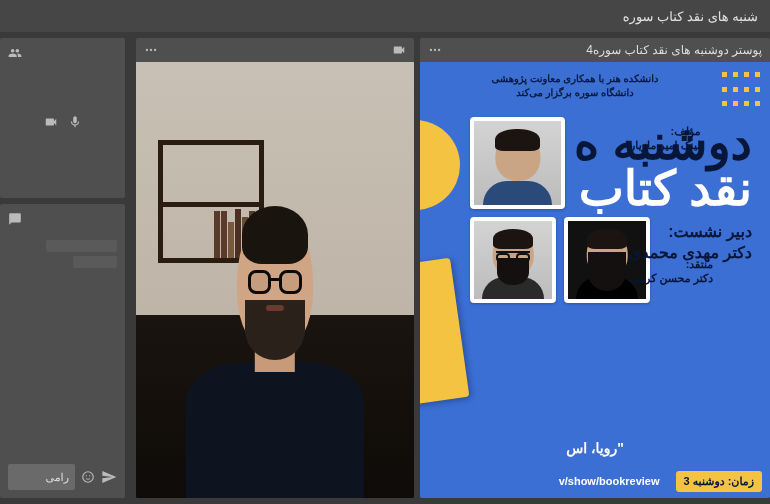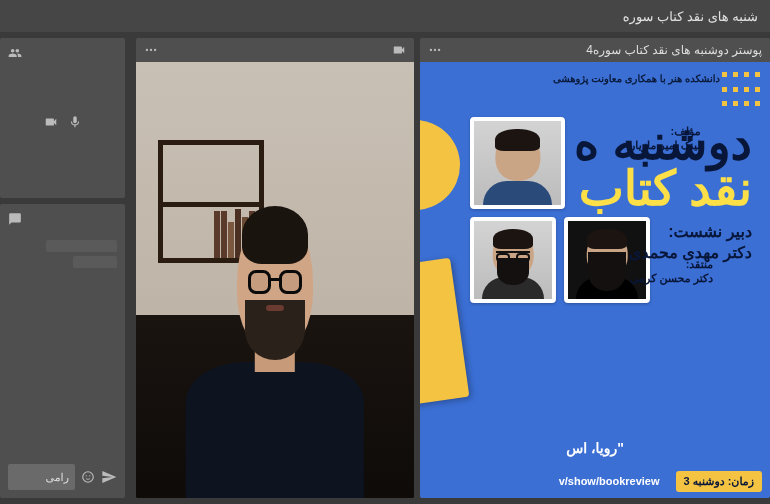--- a/index.html
+++ b/index.html
@@ -166,27 +166,27 @@
 .poster {
   flex: 1;
   background: #3b6fd4;
   position: relative;
   overflow: hidden;
   color: #0a1a3a;
 }
 .poster-top {
   position:absolute; top:10px; left:10px; right:10px; display:flex; justify-content:space-between; align-items:flex-start;
 }
-.poster-org { font-size:10px; color:#0a1a3a; font-weight:bold; line-height:1.4; flex:1; }
+.poster-org { font-size:10px; color:#0a1a3a; font-weight:bold; text-align:center; line-height:1.4; flex:1; }
 .dots { width:40px; height:40px; display:grid; grid-template-columns:repeat(4,1fr); gap:4px; }
 .dot{width:5px;height:5px;background:#f5c342;border-radius:0}
 .big-title {
   position:absolute; top:58px; right:18px; font-size:48px; font-weight:900; color:#08163a; line-height:0.95; text-align:right;
 }
-.big-title .l2{color:#fde047}
+.big-title .l2{color:#ffffff}
 .title-accent{position:absolute;top:58px;left:-20px;width:60px;height:90px;background:#f5c342;border-radius:0 50px 50px 0}
 .role-col { position:absolute; top:62px; left:210px; font-size:11px; color:#08163a; text-align:right; line-height:1.3; font-weight:bold; writing-mode:horizontal-tb; }
 .role-col.r2{top:195px}
 .photo-grid {
   position:absolute; top:55px; right:150px; width:150px; display:flex; flex-direction:column; gap:8px; align-items:flex-end;
 }
 .pframe{width:95px;height:92px;background:#fff;border-radius:4px;border:4px solid #fff;box-shadow:0 1px 3px rgba(0,0,0,0.25);overflow:hidden;position:relative}
 .pframe-row{display:flex;gap:8px}
 .pframe-row .pframe{width:86px;height:86px}
 .face{position:absolute;inset:0;background:linear-gradient(180deg,#d3d3d3 0%,#bcbcbc 100%)}
@@ -330,20 +330,21 @@
               <div class="dot"></div>
               <div class="dot"></div>
               <div class="dot"></div>
             <div class="dot"></div>
               <div class="dot"></div>
               <div class="dot"></div>
               <div class="dot"></div>
           </div>
           <div class="poster-org">
             <div>دانشکده هنر با همکاری معاونت پژوهشی</div>
+            <div>دانشگاه سوره برگزار می‌کند</div>
           </div>
         </div>
         <div class="big-title">
           <div>دوشنبه ه</div>
           <div class="l2">نقد کتاب</div>
         </div>
 
         <div class="photo-grid">
           <div class="pframe">
             <div class="face">

